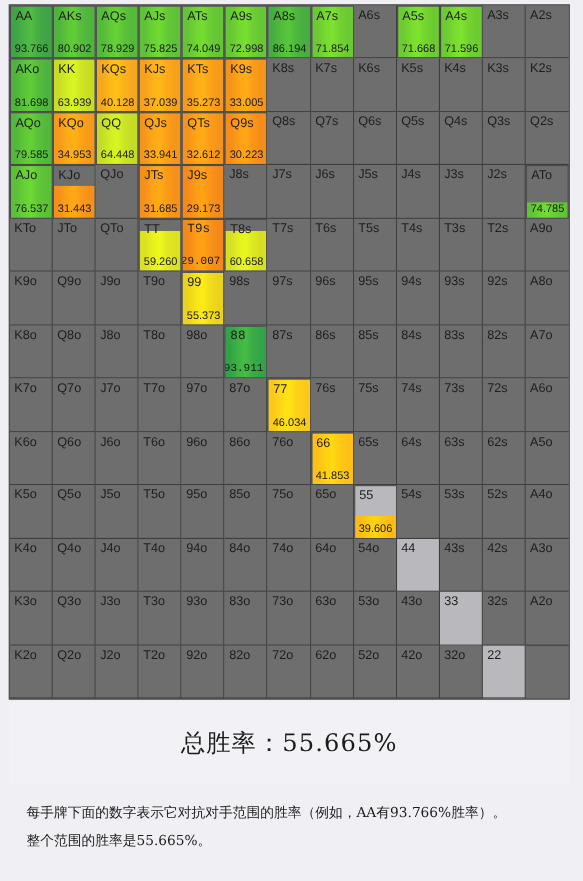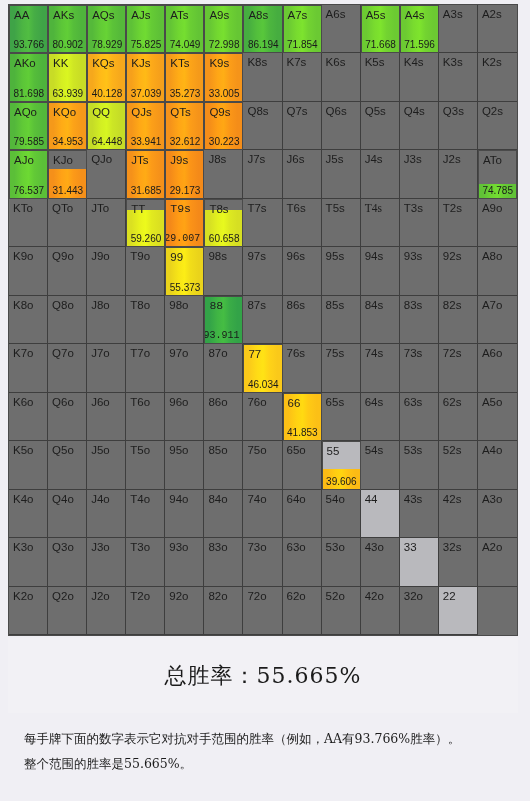--- a/index.html
+++ b/index.html
@@ -294,24 +294,24 @@
         </div>
         <div class="cell sel" style="background: rgb(110, 110, 110);">
           <div class="fillbox" style="top: 70%; background: linear-gradient(90deg, rgb(97, 195, 54) 0%, rgb(97, 195, 54) 12%, rgb(110, 213, 50) 34%, rgb(115, 221, 49) 50%, rgb(104, 205, 52) 66%, rgb(97, 195, 54) 88%, rgb(97, 195, 54) 100%);"></div>
           <span class="label">ATo</span>
           <span class="val">74.785</span>
         </div>
         <div class="cell" style="background: rgb(110, 110, 110);">
           <span class="label">KTo</span>
         </div>
         <div class="cell" style="background: rgb(110, 110, 110);">
+          <span class="label">JTo</span>
+        </div>
+        <div class="cell" style="background: rgb(110, 110, 110);">
           <span class="label">QTo</span>
-        </div>
-        <div class="cell" style="background: rgb(110, 110, 110);">
-          <span class="label">JTo</span>
         </div>
         <div class="cell sel" style="background: rgb(110, 110, 110);">
           <div class="fillbox" style="top: 22%; background: linear-gradient(90deg, rgb(219, 224, 33) 0%, rgb(219, 224, 33) 12%, rgb(232, 242, 29) 34%, rgb(237, 250, 28) 50%, rgb(226, 234, 31) 66%, rgb(219, 224, 33) 88%, rgb(219, 224, 33) 100%);"></div>
           <span class="label">TT</span>
           <span class="val">59.260</span>
         </div>
         <div class="cell sel" style="background: rgb(110, 110, 110); font-family: Liberation Mono, monospace;">
           <div class="fillbox" style="background: linear-gradient(90deg, rgb(244, 137, 25) 0%, rgb(244, 137, 25) 12%, rgb(255, 155, 21) 34%, rgb(255, 163, 20) 50%, rgb(251, 147, 23) 66%, rgb(244, 137, 25) 88%, rgb(244, 137, 25) 100%);"></div>
           <span class="label">T9s</span>
           <span class="val">29.007</span>
@@ -323,21 +323,21 @@
         </div>
         <div class="cell" style="background: rgb(110, 110, 110);">
           <span class="label">T7s</span>
         </div>
         <div class="cell" style="background: rgb(110, 110, 110);">
           <span class="label">T6s</span>
         </div>
         <div class="cell" style="background: rgb(110, 110, 110);">
           <span class="label">T5s</span>
         </div>
-        <div class="cell" style="background: rgb(110, 110, 110); font-family: Liberation Serif, serif;">
+        <div class="cell" style="background: rgb(110, 110, 110);">
           <span class="label">T4s</span>
         </div>
         <div class="cell" style="background: rgb(110, 110, 110);">
           <span class="label">T3s</span>
         </div>
         <div class="cell" style="background: rgb(110, 110, 110);">
           <span class="label">T2s</span>
         </div>
         <div class="cell" style="background: rgb(110, 110, 110);">
           <span class="label">A9o</span>

